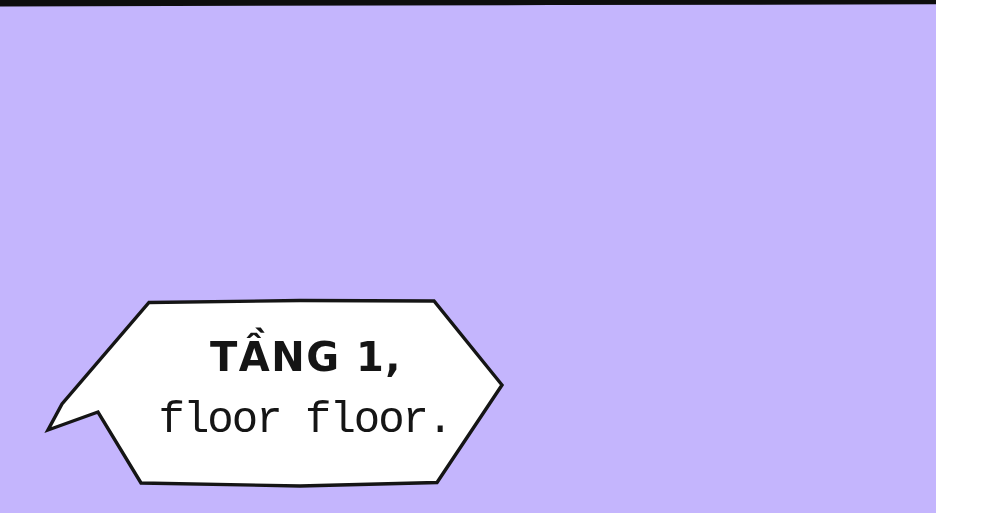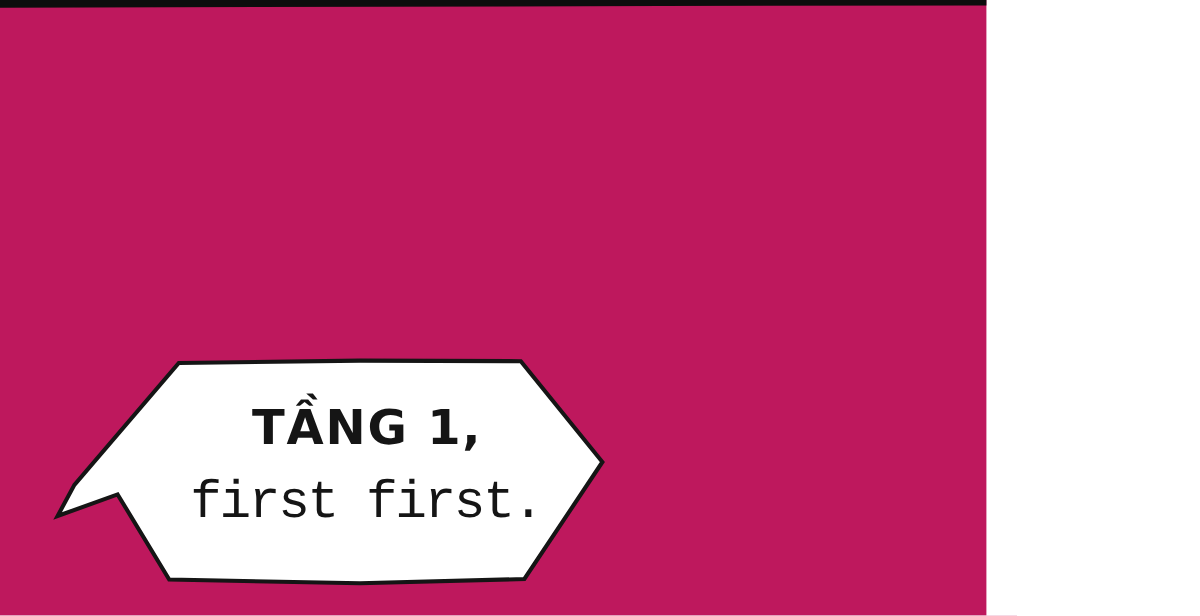--- a/index.html
+++ b/index.html
@@ -2,23 +2,23 @@
 <html><head>
 <meta charset="utf-8">
 <style>
   html, body {
     margin: 0;
     padding: 0;
     background: #ffffff;
   }
   .panel {
     position: relative;
-    width: 822px;
+    width: 936px;
     height: 513px;
-    background: #be185d;
+    background: #c4b5fd;
     overflow: hidden;
     font-family: "DejaVu Sans", sans-serif;
   }
   .top-border {
     position: absolute;
     left: 0;
     top: 0;
     width: 1000px;
     height: 7px;
     background: #0d0d0d;
@@ -78,15 +78,15 @@
              L 300,486
              L 141,483
              L 98,412
              L 48,430
              L 62,404
              Z" fill="#ffffff" stroke="#151515" stroke-width="3.4" stroke-linejoin="miter" stroke-miterlimit="14"></path>
   </svg>
 
   <div class="bubble-line1">TẦNG 1,</div>
 
-  <div class="bubble-line2">first first.</div>
+  <div class="bubble-line2">floor floor.</div>
 
 </div>
 
 </body></html>

